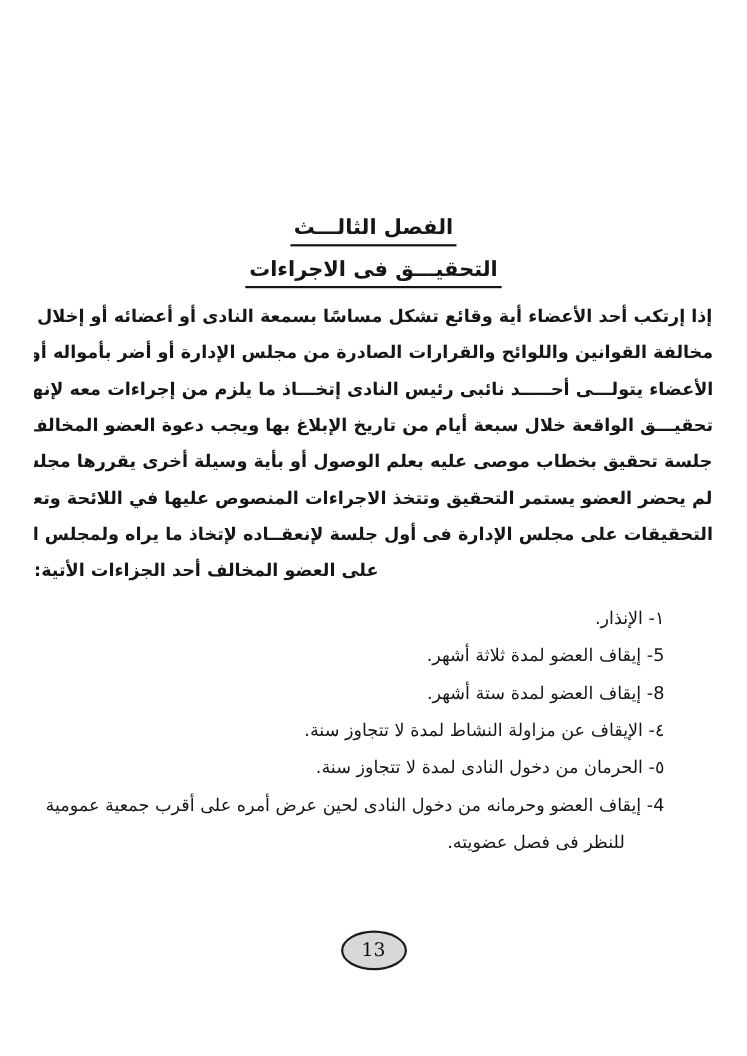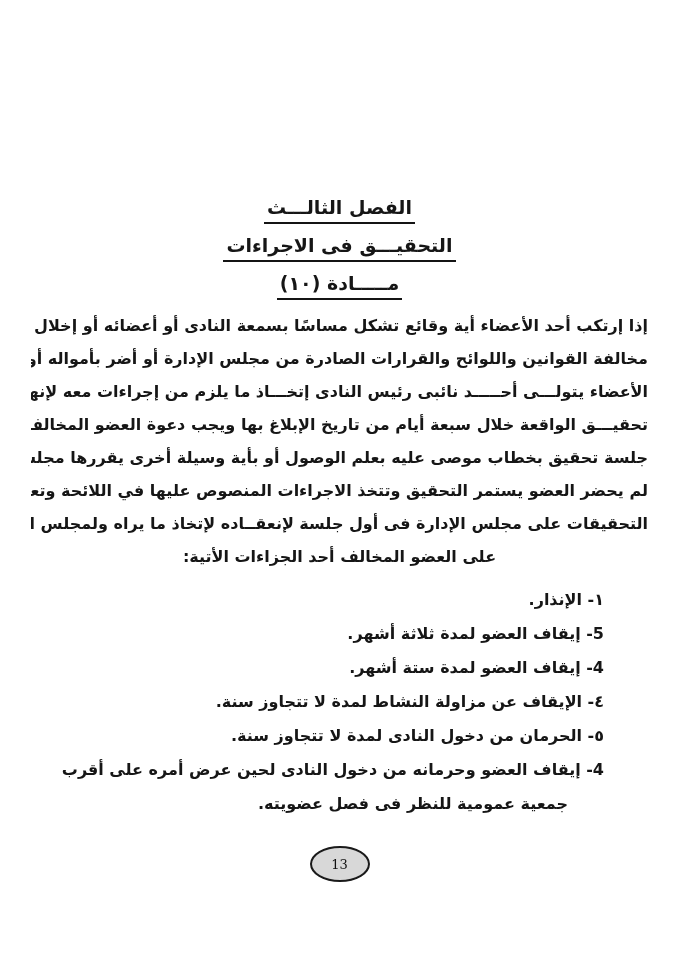--- a/index.html
+++ b/index.html
@@ -38,79 +38,78 @@
     font-size: 16px;
     font-weight: bold;
     line-height: 33px;
     height: 33px;
     text-align: justify;
     text-align-last: justify;
     white-space: nowrap;
     overflow: hidden;
   }
   .par-line.last {
-    text-align: center;
+    text-align: left;
     text-align-last: auto;
   }
   .penalties {
     margin: 10px 31px 0 31px;
     padding-right: 44px;
   }
   .penalty-item {
     font-size: 16px;
-    font-weight: bold;
+    font-weight: normal;
     line-height: 34px;
     text-align: right;
     padding-right: 36px;
     text-indent: -36px;
   }
   .page-badge {
     position: absolute;
     left: 50%;
     transform: translateX(-50%);
     top: 846px;
     width: 56px;
     height: 32px;
     border: 2px solid #1a1a1a;
     border-radius: 50%;
     background: #d8d8d8;
     display: flex;
     align-items: center;
     justify-content: center;
     font-family: "DejaVu Serif", serif;
-    font-size: 13px;
+    font-size: 17px;
     color: #111;
   }
 </style>
 </head>
 <body>
 
 <div class="page">
 
   <div class="headings">
     <span class="heading">الفصل الثالـــث</span>
     <span class="heading">التحقيـــق فى الاجراءات</span>
-    <span class="heading">مـــــادة (١٠)</span>
   </div>
 
   <div class="article-body">
       <div class="par-line">إذا إرتكب أحد الأعضاء أية وقائع تشكل مساسًا بسمعة النادى أو أعضائه أو إخلال بنظامه أو</div>
       <div class="par-line">مخالفة القوانين واللوائح والقرارات الصادرة من مجلس الإدارة أو أضر بأمواله أو متعلقات</div>
       <div class="par-line">الأعضاء يتولـــى أحـــــد نائبى رئيس النادى إتخـــاذ ما يلزم من إجراءات معه لإنهاء</div>
       <div class="par-line">تحقيـــق الواقعة خلال سبعة أيام من تاريخ الإبلاغ بها ويجب دعوة العضو المخالف لحضور</div>
       <div class="par-line">جلسة تحقيق بخطاب موصى عليه بعلم الوصول أو بأية وسيلة أخرى يقررها مجلس الإدارة فإذا</div>
       <div class="par-line">لم يحضر العضو يستمر التحقيق وتتخذ الاجراءات المنصوص عليها في اللائحة وتعرض نتيجة</div>
       <div class="par-line">التحقيقات على مجلس الإدارة فى أول جلسة لإنعقــاده لإتخاذ ما يراه ولمجلس الإدارة أن يوقع</div>
       <div class="par-line last">على العضو المخالف أحد الجزاءات الأتية:</div>
     </div>
 
   <div class="penalties">
       <div class="penalty-item">١- الإنذار.</div>
       <div class="penalty-item">5- إيقاف العضو لمدة ثلاثة أشهر.</div>
-      <div class="penalty-item">4- إيقاف العضو لمدة ستة أشهر.</div>
+      <div class="penalty-item">8- إيقاف العضو لمدة ستة أشهر.</div>
       <div class="penalty-item">٤- الإيقاف عن مزاولة النشاط لمدة لا تتجاوز سنة.</div>
       <div class="penalty-item">٥- الحرمان من دخول النادى لمدة لا تتجاوز سنة.</div>
       <div class="penalty-item last">4- إيقاف العضو وحرمانه من دخول النادى لحين عرض أمره على أقرب جمعية عمومية للنظر فى فصل عضويته.</div>
     </div>
 
   <div class="page-badge">
     <span>13</span>
   </div>
 
 </div>

